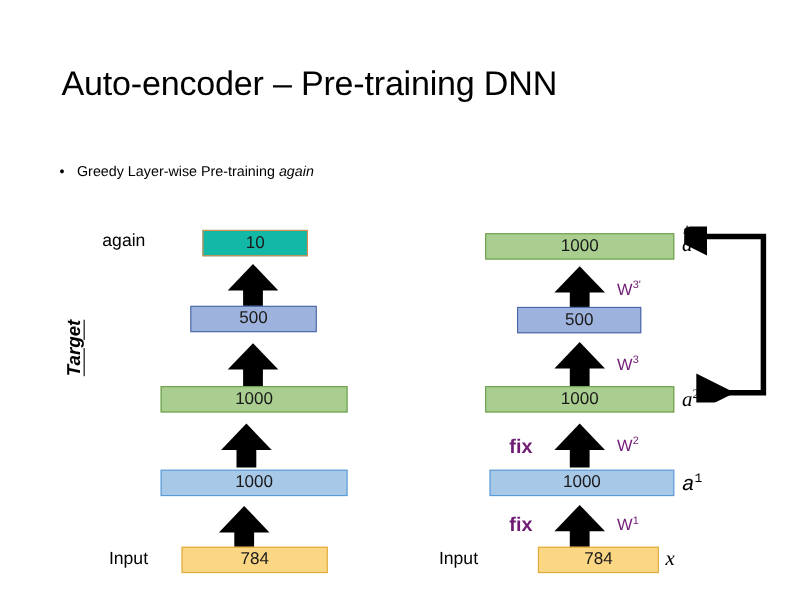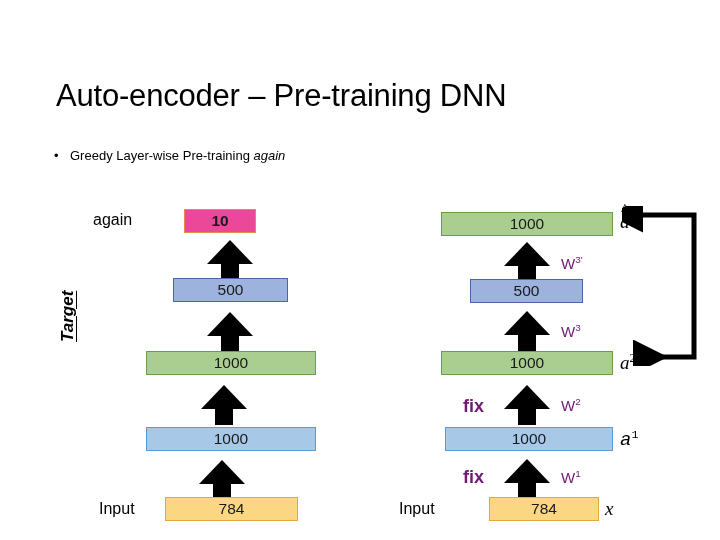--- a/index.html
+++ b/index.html
@@ -19,21 +19,20 @@
   
   .slide-title {
     position: absolute;
     left: 56px;
     top: 58px;
     font-size: 31px;
     font-weight: 400;
     letter-spacing: -0.2px;
     white-space: nowrap;
     color: #000;
-    margin-top: 20px;
   }
 
   .bullet-line {
     position: absolute;
     left: 54px;
     top: 148px;
     font-size: 13px;
     white-space: nowrap;
   }
   .bullet-dot {
@@ -163,22 +162,22 @@
 <div class="slide-title">Auto-encoder – Pre-training DNN</div>
 
 <div class="bullet-line">
   <span class="bullet-dot">•</span><span>Greedy Layer-wise Pre-training </span><span class="bullet-em">again</span>
 </div>
 
 <div class="target-label">Target</div>
 
 <div class="io-label" style="left:93px; top:211px;">again</div>
 
-<div class="layer-box" style="left:184px; top:209px; width:72px;
-     background:#ec4899; border-color:#E08B4A;font-weight:bold;">10</div>
+<div class="layer-box" style="left:184px; top:209px; width:96px;
+     background:#14b8a6; border-color:#E08B4A;">10</div>
 
 <div class="up-arrow" style="left:207px; top:240px;">
   <span class="head"></span>
     <span class="stem"></span>
 </div>
 
 <div class="layer-box" style="left:173px; top:278px; width:115px;
      background:#9DB2DC; border-color:#4A66A8;">500</div>
 
 <div class="up-arrow" style="left:207px; top:312px;">

